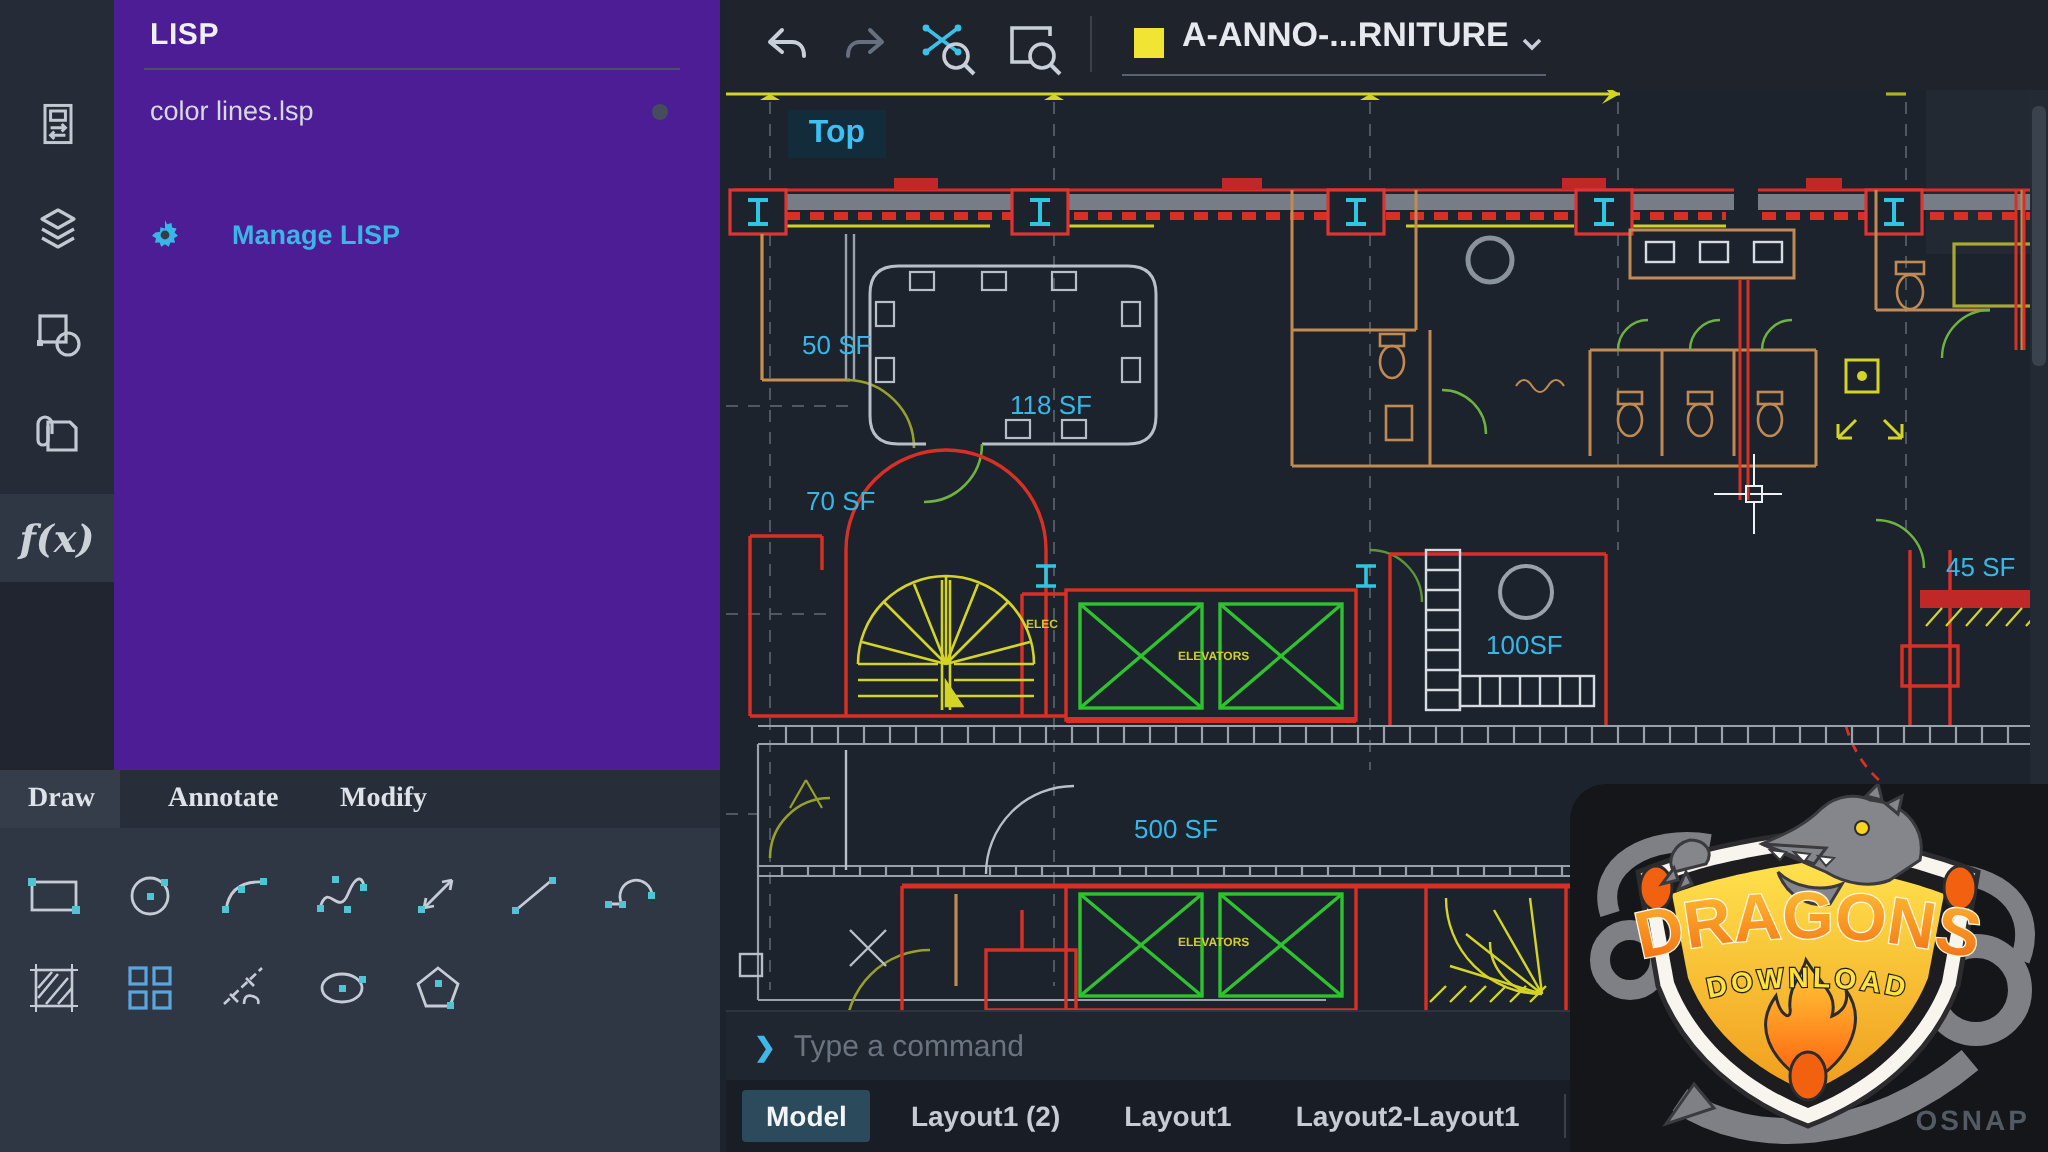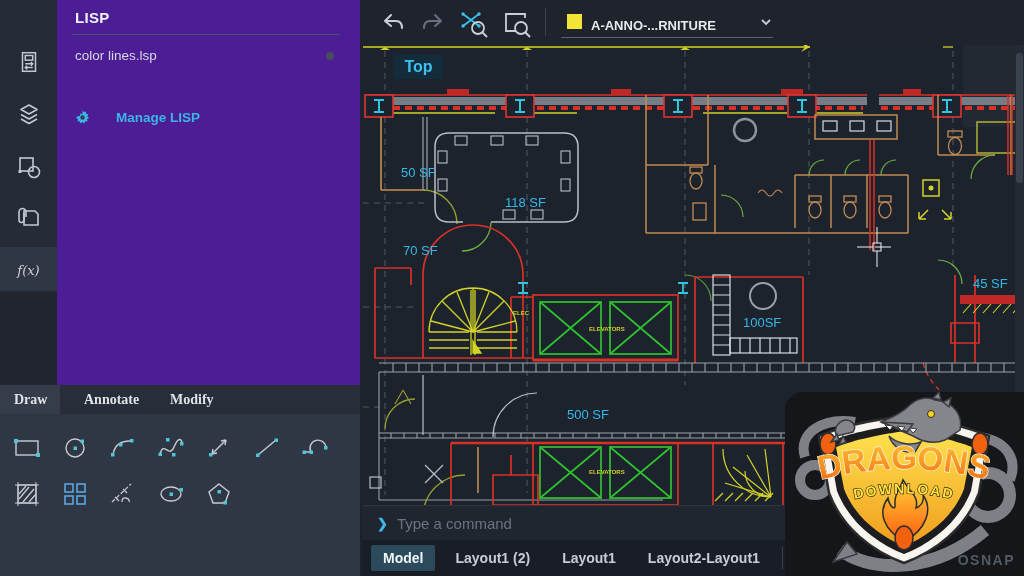--- a/index.html
+++ b/index.html
@@ -8,21 +8,21 @@
   .app { position:relative; width:1024px; height:576px; background:#1c232d; }
 
   
   .left { position:absolute; left:0; top:0; width:360px; height:576px;
           border-right:3px solid #12151b; background:#353c4a; }
   .icon-strip { position:absolute; left:0; top:0; width:57px; height:385px; background:#262c37; }
   .strip-lower { position:absolute; left:0; top:291px; width:57px; height:94px; background:#20252f; }
   .strip-item { position:absolute; left:0; width:57px; height:50px;
                 display:flex; align-items:center; justify-content:center; }
   .strip-item.active { background:#2f3644; height:44px; }
-  .fx-text { font-family:"DejaVu Serif", serif; font-style:italic; font-size:13px; color:#cdd2d9; }
+  .fx-text { font-family:"DejaVu Serif", serif; font-style:italic; font-size:19px; color:#cdd2d9;font-weight:bold; }
 
   .lisp-panel { position:absolute; left:57px; top:0; width:303px; height:385px; background:#4c1d95; }
   .lisp-title { position:absolute; left:18px; top:9px; font-size:15px; font-weight:bold;
                 color:#eef0f3; letter-spacing:.3px; }
   .lisp-divider { position:absolute; left:15px; top:34px; width:268px; height:1px; background:#4a5260; }
   .lisp-item { position:absolute; left:0; width:303px; height:33px; }
   .lisp-item .lbl { position:absolute; left:18px; top:8px; font-size:13.5px; color:#d6dae0; }
   .lisp-item .dot { position:absolute; right:26px; top:12px; width:8px; height:8px;
                     border-radius:50%; background:#454d5c; }
   .manage-row { position:absolute; left:18px; top:105px; height:24px; display:flex;
@@ -38,21 +38,21 @@
   .tool { width:34px; height:34px; display:flex; align-items:center; justify-content:center; }
 
   
   .main { position:absolute; left:363px; top:0; width:661px; height:576px; }
   .toolbar { position:absolute; left:0; top:0; width:661px; height:45px; background:#1f242c; }
   .tb-icon { position:absolute; top:8px; width:30px; height:30px; }
   .tb-divider { position:absolute; left:182px; top:8px; width:1px; height:28px; background:#3a414c; }
   .layer-select { position:absolute; left:198px; top:8px; width:215px; height:28px; cursor:pointer; }
   .layer-select .underline { position:absolute; left:0; top:29px; width:212px; height:1px; background:#5a6270; }
   .layer-swatch { position:absolute; left:6px; top:6px; width:15px; height:15px; }
-  .layer-name { position:absolute; left:30px; top:10px; font-size:13px; font-weight:bold; color:#e6e9ed; }
+  .layer-name { position:absolute; left:30px; top:0; font-size:17px; font-weight:bold; color:#e6e9ed; }
   .layer-chevron { position:absolute; left:198px; top:7px; }
 
   .canvas { position:absolute; left:0; top:45px; width:661px; height:460px;
             background:#1c232d; overflow:hidden; }
   .top-badge { position:absolute; left:31px; top:10px; width:49px; height:24px; background:#132c3b;
                color:#3ec1f2; font-size:16px; font-weight:bold; display:flex;
                align-items:center; justify-content:center; }
   .sf-label { position:absolute; color:#35b8e8; font-size:13px; white-space:nowrap; }
   .micro-label { position:absolute; color:#cfcf2a; font-size:6px; font-weight:bold; white-space:nowrap; }
   .vscroll { position:absolute; right:0; top:0; width:9px; height:460px; background:#242a33; }

